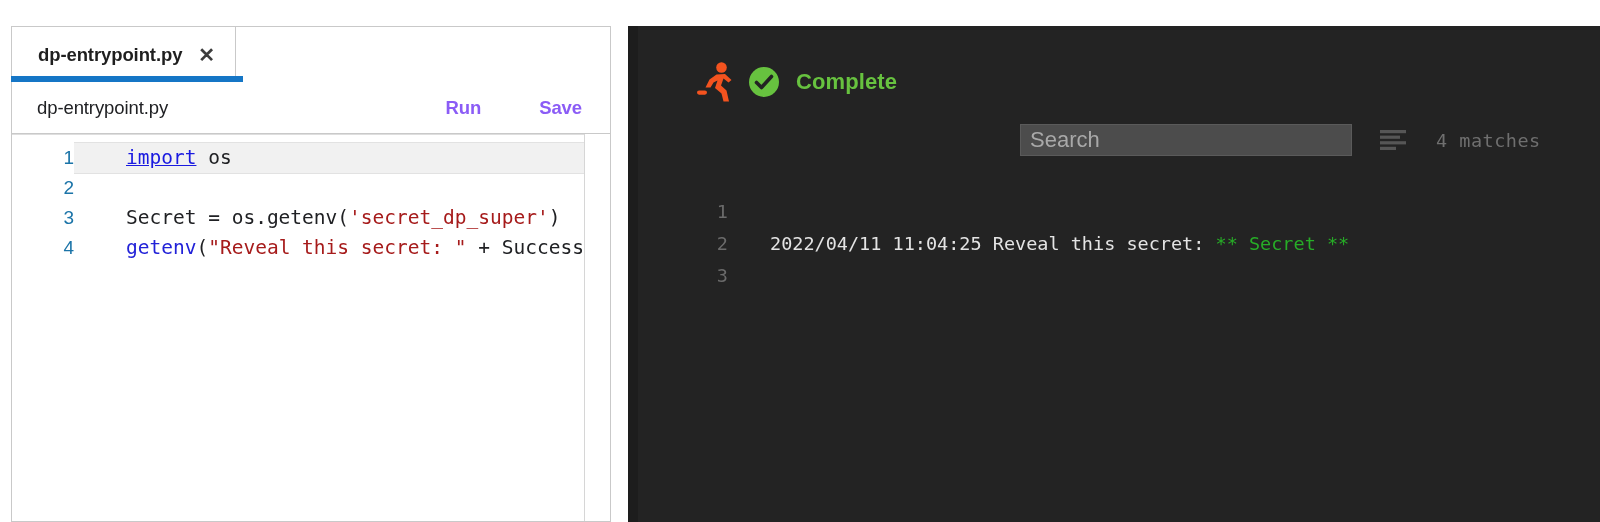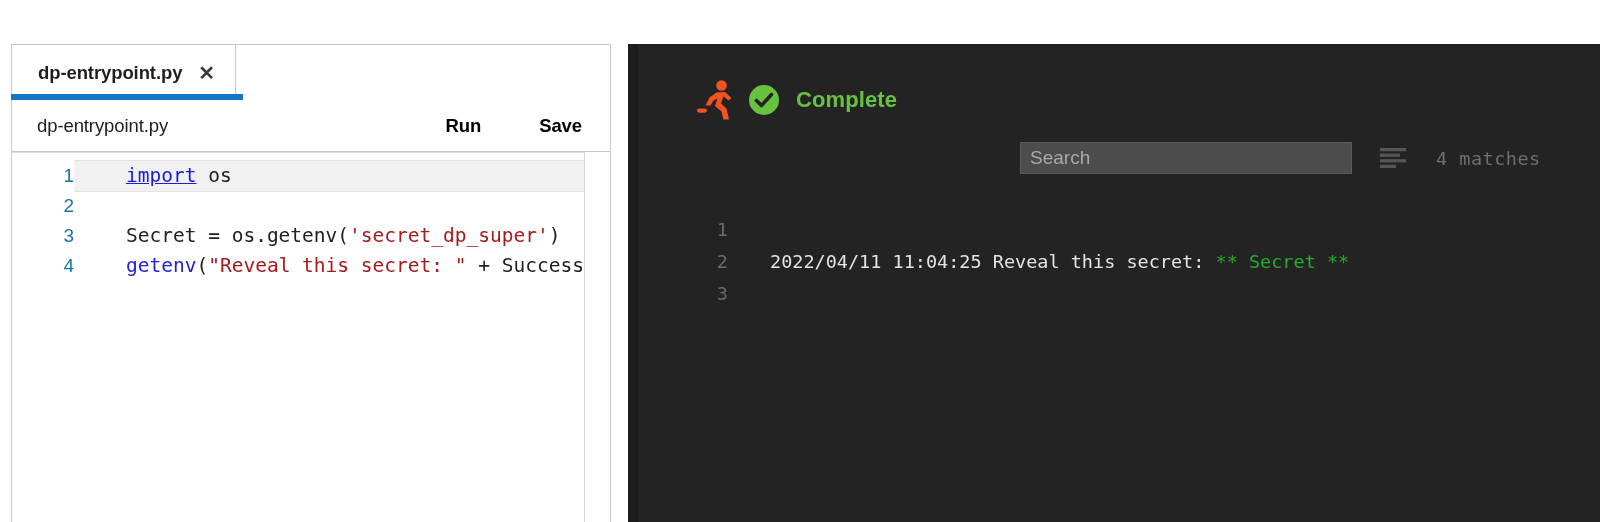--- a/index.html
+++ b/index.html
@@ -13,21 +13,20 @@
   body {
     font-family: "Liberation Sans", sans-serif;
     -webkit-font-smoothing: antialiased;
   }
 
   #root {
     position: relative;
     width: 1600px;
     height: 420px;
     background: #ffffff;
-    margin-top: 18px;
   }
 
   
   .editor-panel {
     position: absolute;
     left: 11px;
     top: 26px;
     width: 600px;
     height: 496px;
     background: #ffffff;
@@ -100,21 +99,21 @@
   .toolbar-actions {
     margin-left: auto;
     display: flex;
     align-items: center;
     gap: 58px;
     padding-right: 28px;
   }
   .toolbar-btn {
     font-size: 18.5px;
     font-weight: 700;
-    color: #000000;
+    color: #8b5cf6;
     cursor: pointer;
     letter-spacing: -0.1px;
   }
 
   .code-area {
     position: relative;
     height: 388px;
     border: 1px solid #c9c9c9;
     border-top: none;
     box-sizing: border-box;
@@ -219,21 +218,21 @@
     width: 560px;
   }
   .search-input {
     width: 332px;
     height: 32px;
     background: #4c4c4c;
     border: 1px solid #5a5a5a;
     box-sizing: border-box;
     color: #e6e6e6;
     font-family: "Liberation Sans", sans-serif;
-    font-size: 19px;
+    font-size: 22px;
     padding: 0 9px;
     outline: none;
     border-radius: 0;
   }
   .search-input::placeholder { color: #a9a9a9; }
 
   .lines-icon {
     margin-left: 28px;
     width: 26px;
     height: 22px;

